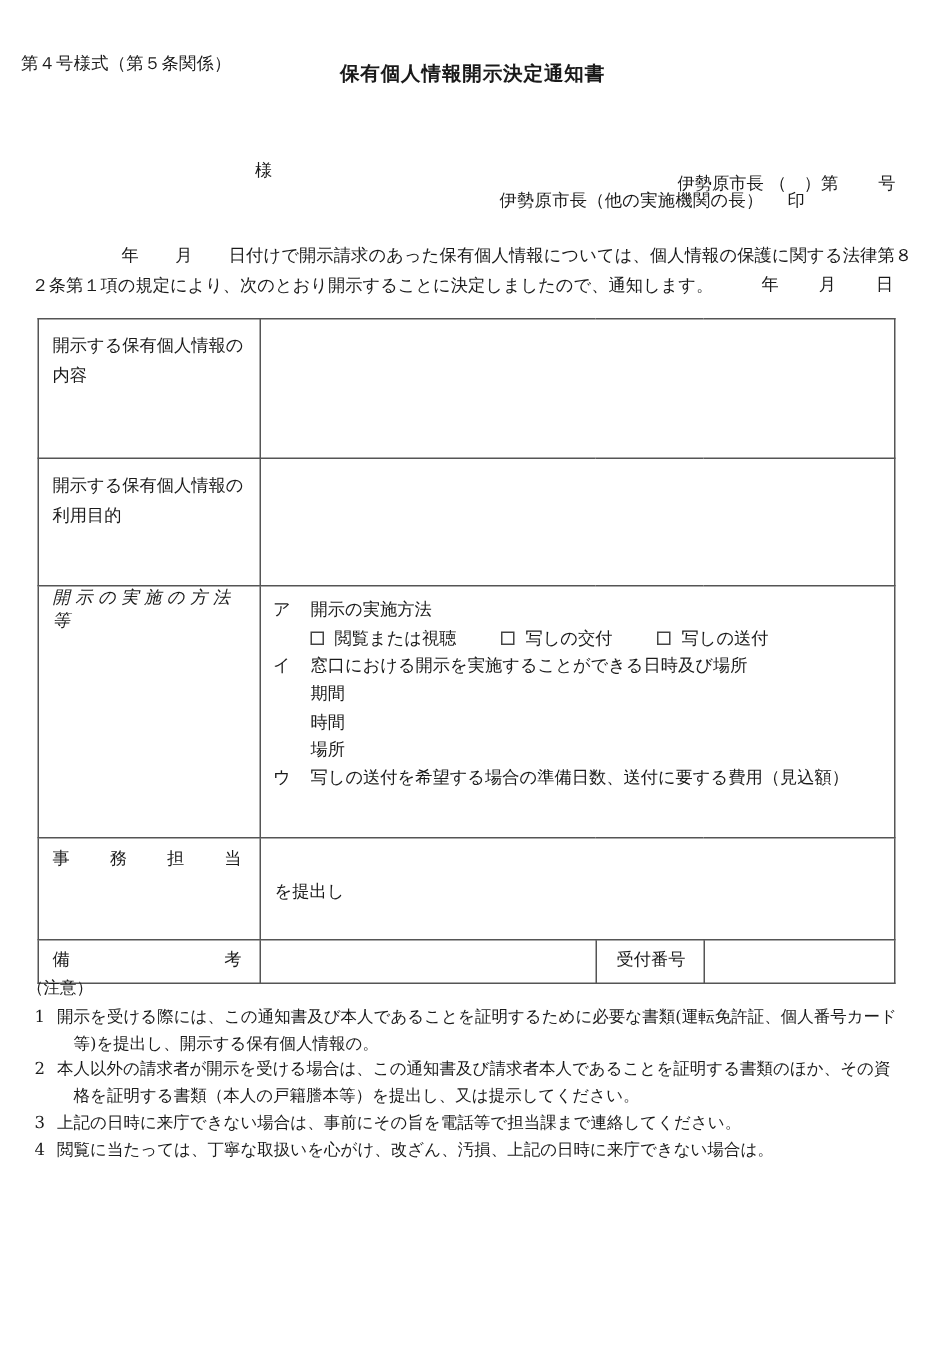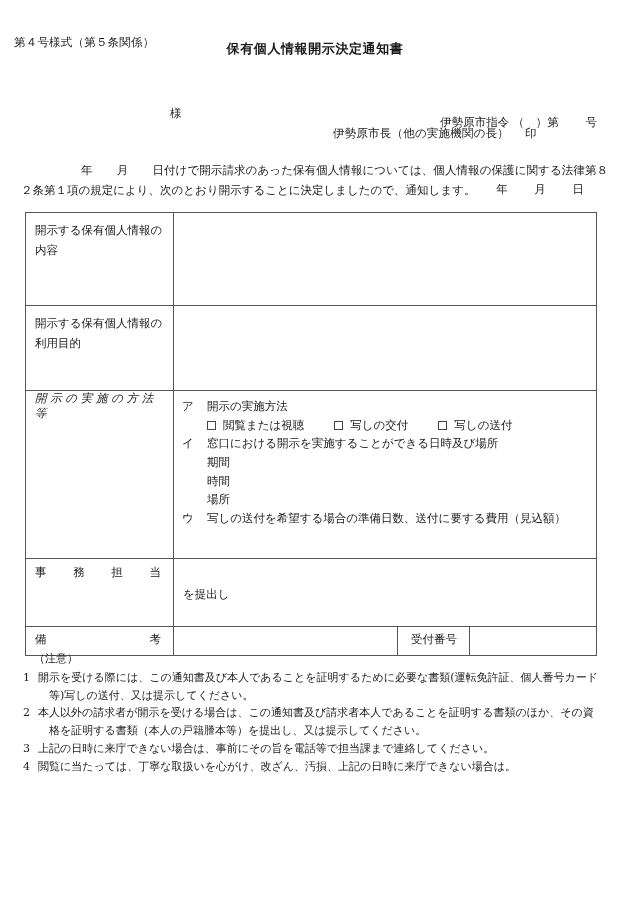--- a/index.html
+++ b/index.html
@@ -195,21 +195,20 @@
     left: 16px;
     right: 16px;
     top: 650px;
     font-size: 11px;
     line-height: 1.62;
   }
   .notes-heading {
     font-size: 11px;
     margin-bottom: 1px;
     padding-left: 2px;
-    margin-left: 16px;
   }
   .note-item {
     display: flex;
     align-items: flex-start;
     margin-bottom: 0px;
   }
   .note-num {
     flex: 0 0 22px;
     padding-left: 7px;
     box-sizing: border-box;
@@ -228,21 +227,21 @@
 </head>
 <body>
 
 <div class="page">
 
   <div class="form-no">第４号様式（第５条関係）</div>
 
   <div class="doc-title">保有個人情報開示決定通知書</div>
 
   <div class="issue-block">
-    <span class="issue-line-1">伊勢原市指令 （　）第　　 号</span>
+    <span class="issue-line-1">伊勢原市長 （　）第　　 号</span>
     <span class="issue-line-2">年　　 月　　 日</span>
   </div>
 
   <div class="addressee">様</div>
 
   <div class="issuer">
     <span>伊勢原市長（他の実施機関の長）</span><span class="seal">印</span>
   </div>
 
   <div class="body-para">
@@ -354,21 +353,21 @@
         </td>
       </tr>
     </tbody>
   </table>
 
   <div class="notes">
     <div class="notes-heading">（注意）</div>
 
     <div class="note-item">
       <span class="note-num">1</span>
-      <span class="note-text"><span>開示を受ける際には、この通知書及び本人であることを証明するために必要な書類(運転免許証、個人番号カード</span><span class="cont">等)写しの送付、又は提示してください。</span></span>
+      <span class="note-text"><span>開示を受ける際には、この通知書及び本人であることを証明するために必要な書類(運転免許証、個人番号カード</span><span class="cont">等)を提出し、開示する保有個人情報の。</span></span>
     </div>
 
     <div class="note-item">
       <span class="note-num">2</span>
       <span class="note-text"><span>本人以外の請求者が開示を受ける場合は、この通知書及び請求者本人であることを証明する書類のほか、その資</span><span class="cont">格を証明する書類（本人の戸籍謄本等）を提出し、又は提示してください。</span></span>
     </div>
 
     <div class="note-item">
       <span class="note-num">3</span>
       <span class="note-text">上記の日時に来庁できない場合は、事前にその旨を電話等で担当課まで連絡してください。</span>

